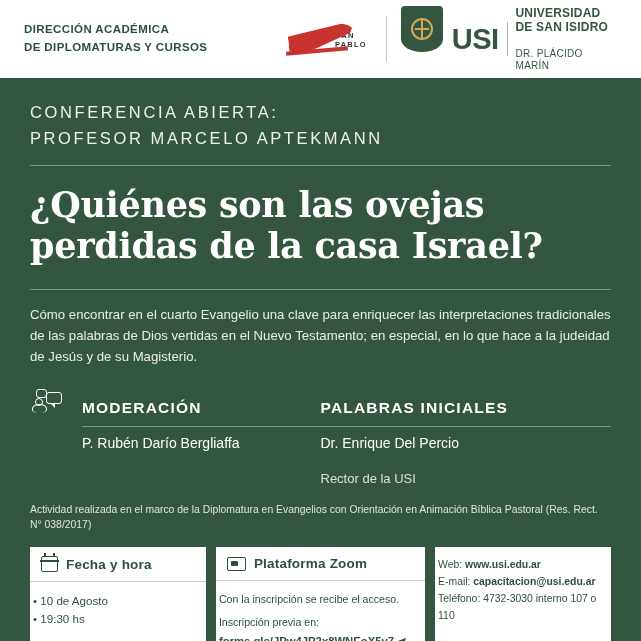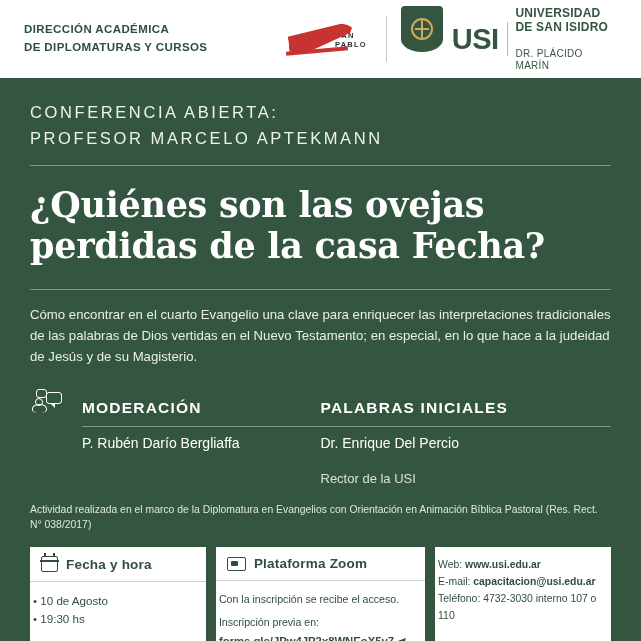--- a/index.html
+++ b/index.html
@@ -266,21 +266,21 @@
 
   <div class="body">
 
     <div class="kicker">
       <div>CONFERENCIA ABIERTA:</div>
       <div>PROFESOR MARCELO APTEKMANN</div>
     </div>
 
     <div class="rule"></div>
 
-    <h1 class="title">¿Quiénes son las ovejas perdidas de la casa Fecha?</h1>
+    <h1 class="title">¿Quiénes son las ovejas perdidas de la casa Israel?</h1>
 
     <div class="rule2"></div>
 
     <div class="lede">Cómo encontrar en el cuarto Evangelio una clave para enriquecer las interpretaciones tradicionales de las palabras de Dios vertidas en el Nuevo Testamento; en especial, en lo que hace a la judeidad de Jesús y de su Magisterio.</div>
 
     <div class="roles">
       <div class="role">
         <div class="role-icon">
           <div class="ic-mod">
             <div class="ic-head"></div>

